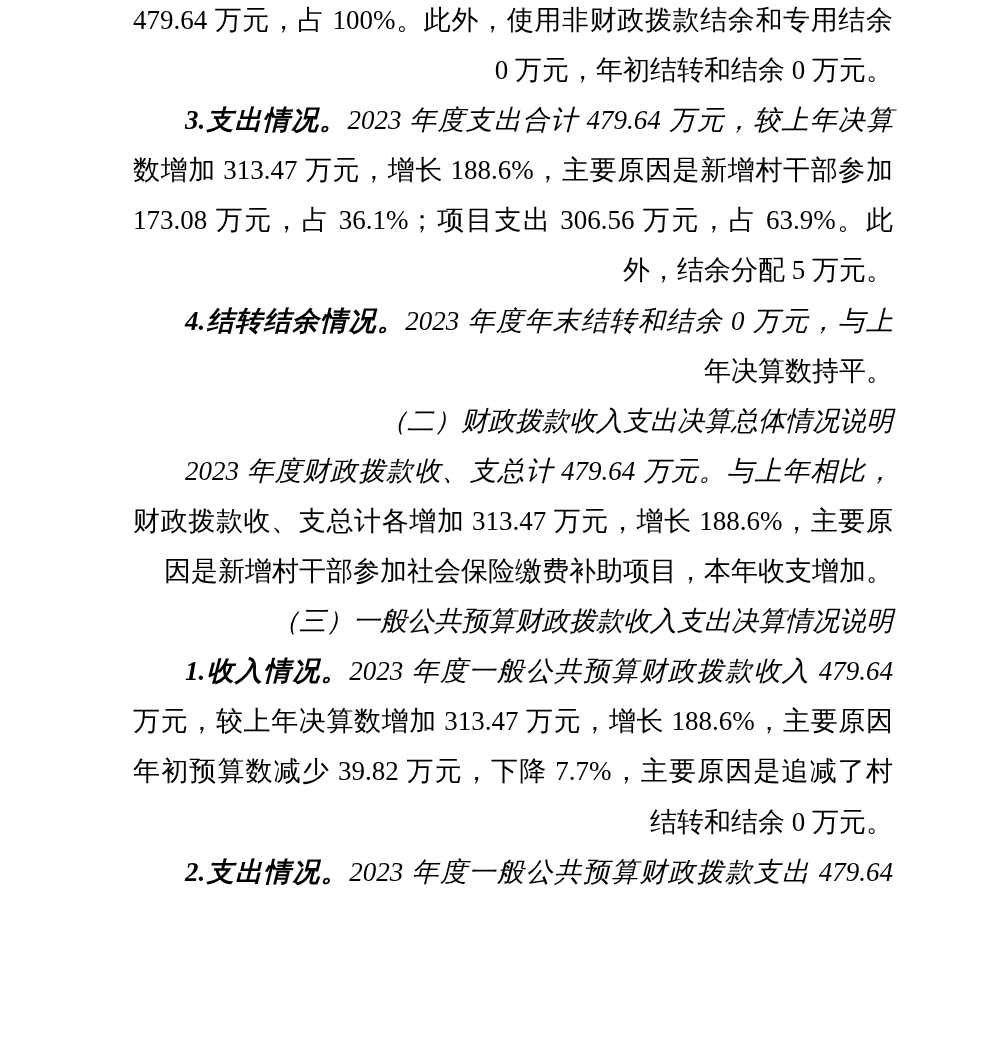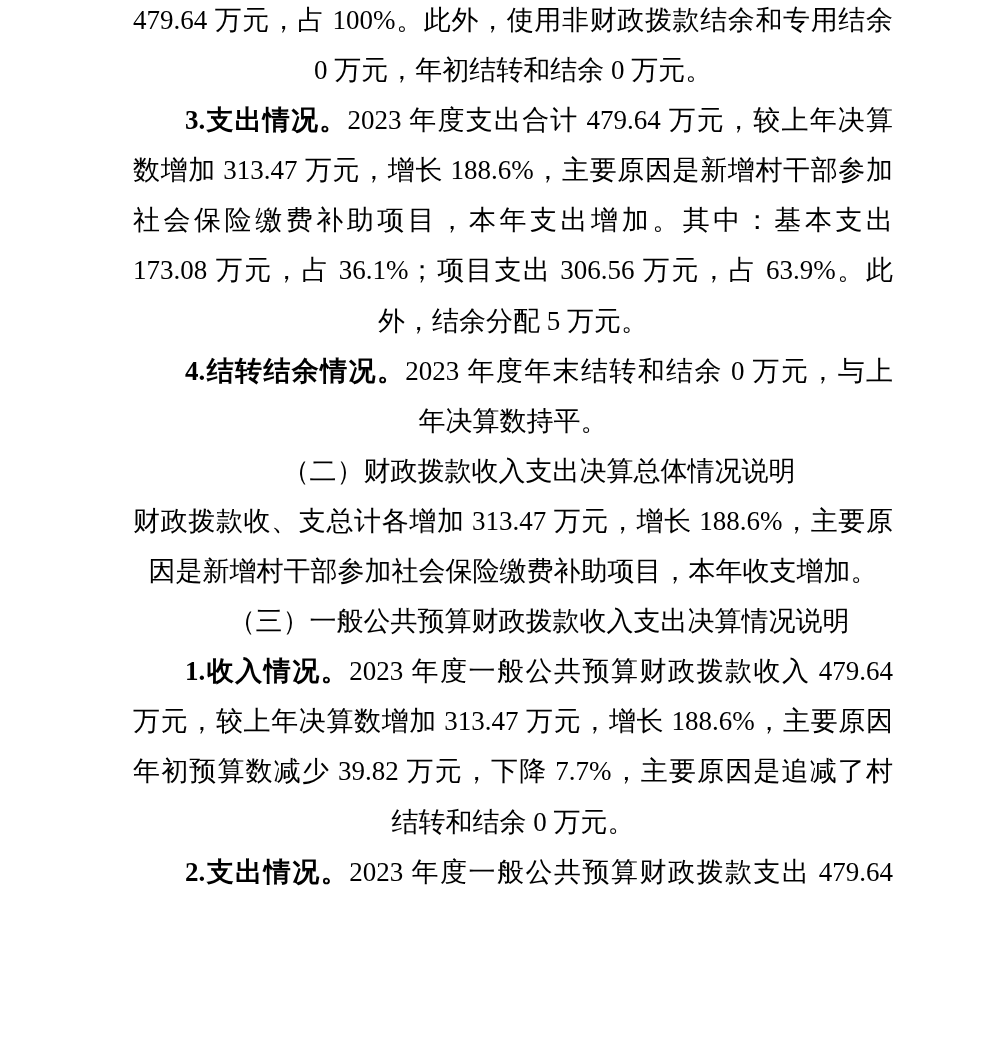--- a/index.html
+++ b/index.html
@@ -22,49 +22,50 @@
     position: absolute;
     left: 133px;
     top: -5px;
     width: 760px;
     color: #000000;
     font-family: "Liberation Serif", "DejaVu Serif", serif;
     font-size: 27px;
     line-height: 50.1px;
   }
   .line {
-    text-align: center;
+    text-align: right;
     height: 50.1px;
   }
   .line.justify {
     text-align: justify;
     text-align-last: justify;
   }
   .line.indent {
     text-indent: 52px;
+    font-style: italic;
   }
   .seg.bold {
     font-weight: bold;
   }
 </style>
 </head>
 <body>
 
 <div class="page">
   <div class="doc">
       <div class="line justify"><span class="seg">479.64 万元，占 100%。此外，使用非财政拨款结余和专用结余</span></div>
       <div class="line"><span class="seg">0 万元，年初结转和结余 0 万元。</span></div>
       <div class="line justify indent"><span class="seg bold">3.支出情况。</span><span class="seg">2023 年度支出合计 479.64 万元，较上年决算</span></div>
       <div class="line justify"><span class="seg">数增加 313.47 万元，增长 188.6%，主要原因是新增村干部参加</span></div>
-      <div class="line justify"><span class="seg">社会保险缴费补助项目，本年支出增加。其中：基本支出</span></div>
       <div class="line justify"><span class="seg">173.08 万元，占 36.1%；项目支出 306.56 万元，占 63.9%。此</span></div>
       <div class="line"><span class="seg">外，结余分配 5 万元。</span></div>
       <div class="line justify indent"><span class="seg bold">4.结转结余情况。</span><span class="seg">2023 年度年末结转和结余 0 万元，与上</span></div>
       <div class="line"><span class="seg">年决算数持平。</span></div>
       <div class="line indent"><span class="seg">（二）财政拨款收入支出决算总体情况说明</span></div>
+      <div class="line justify indent"><span class="seg">2023 年度财政拨款收、支总计 479.64 万元。与上年相比，</span></div>
       <div class="line justify"><span class="seg">财政拨款收、支总计各增加 313.47 万元，增长 188.6%，主要原</span></div>
       <div class="line"><span class="seg">因是新增村干部参加社会保险缴费补助项目，本年收支增加。</span></div>
       <div class="line indent"><span class="seg">（三）一般公共预算财政拨款收入支出决算情况说明</span></div>
       <div class="line justify indent"><span class="seg bold">1.收入情况。</span><span class="seg">2023 年度一般公共预算财政拨款收入 479.64</span></div>
       <div class="line justify"><span class="seg">万元，较上年决算数增加 313.47 万元，增长 188.6%，主要原因</span></div>
       <div class="line justify"><span class="seg">年初预算数减少 39.82 万元，下降 7.7%，主要原因是追减了村</span></div>
       <div class="line"><span class="seg">结转和结余 0 万元。</span></div>
       <div class="line justify indent"><span class="seg bold">2.支出情况。</span><span class="seg">2023 年度一般公共预算财政拨款支出 479.64</span></div>
     </div>
 </div>

